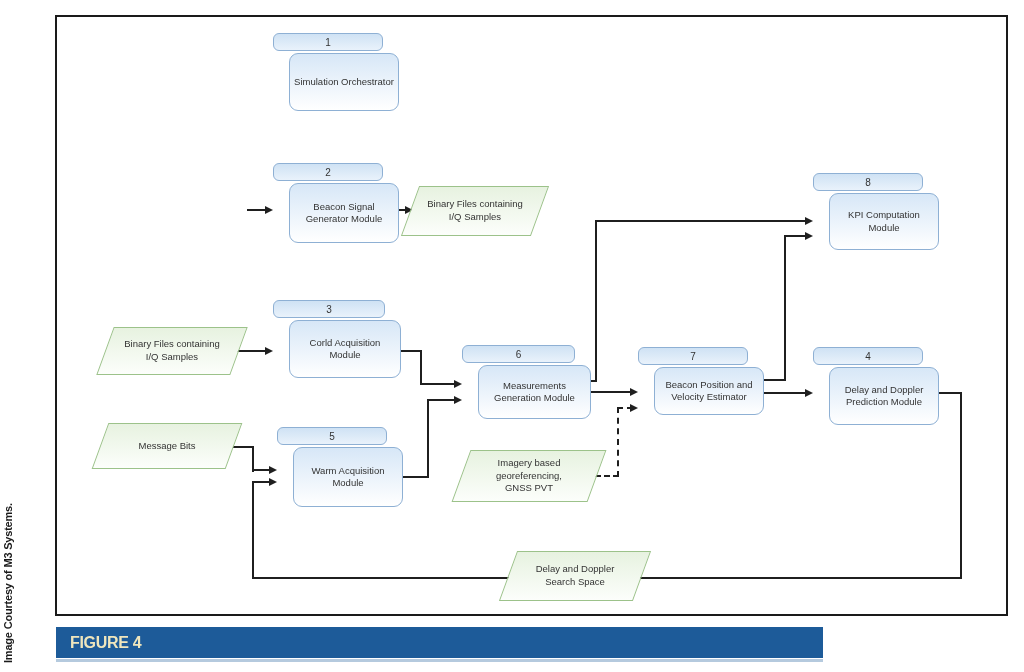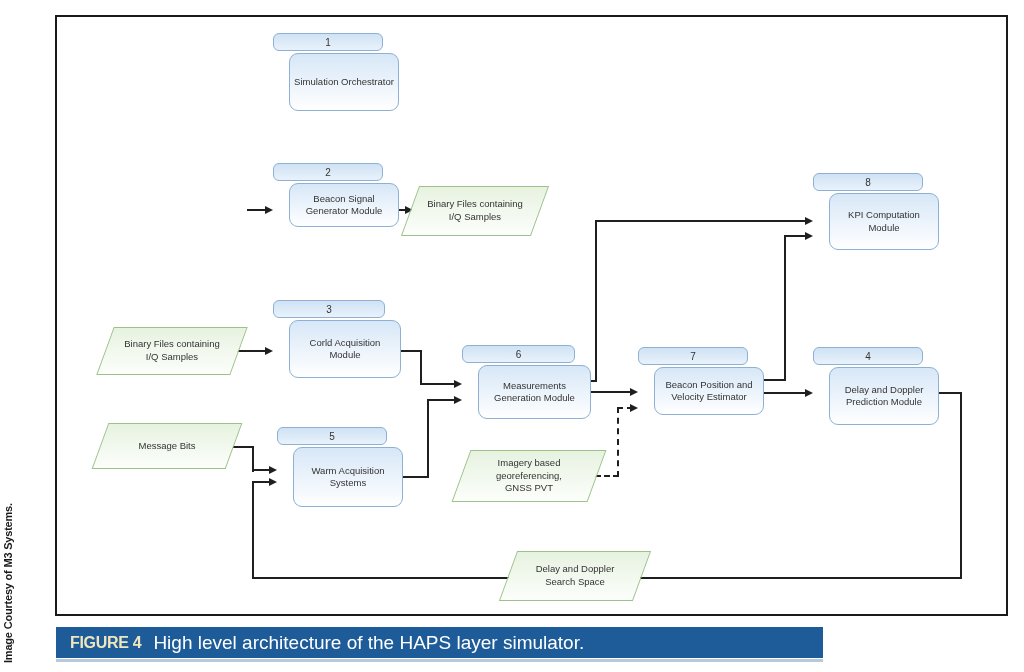--- a/index.html
+++ b/index.html
@@ -136,32 +136,32 @@
     <div class="para-label">Delay and Doppler
 Search Space</div>
   </div>
 
   <div class="module" style="left:273px;top:33px;width:110px;height:78px;">
     <div class="mod-header">1</div>
     <div class="mod-body" style="top:20px;height:58px;">Simulation Orchestrator</div>
   </div>
   <div class="module" style="left:273px;top:163px;width:110px;height:80px;">
     <div class="mod-header">2</div>
-    <div class="mod-body" style="top:20px;height:44px;">Beacon Signal
+    <div class="mod-body" style="top:20px;height:60px;">Beacon Signal
 Generator Module</div>
   </div>
   <div class="module" style="left:273px;top:300px;width:112px;height:78px;">
     <div class="mod-header">3</div>
     <div class="mod-body" style="top:20px;height:58px;">Corld Acquisition
 Module</div>
   </div>
   <div class="module" style="left:277px;top:427px;width:110px;height:80px;">
     <div class="mod-header">5</div>
     <div class="mod-body" style="top:20px;height:60px;">Warm Acquisition
-Systems</div>
+Module</div>
   </div>
   <div class="module" style="left:462px;top:345px;width:113px;height:80px;">
     <div class="mod-header">6</div>
     <div class="mod-body" style="top:20px;height:54px;">Measurements
 Generation Module</div>
   </div>
   <div class="module" style="left:638px;top:347px;width:110px;height:78px;">
     <div class="mod-header">7</div>
     <div class="mod-body" style="top:20px;height:48px;">Beacon Position and
 Velocity Estimator</div>
@@ -172,17 +172,16 @@
 Prediction Module</div>
   </div>
   <div class="module" style="left:813px;top:173px;width:110px;height:77px;">
     <div class="mod-header">8</div>
     <div class="mod-body" style="top:20px;height:57px;">KPI Computation
 Module</div>
   </div>
 
   <div class="caption-bar">
     <span class="caption-label">FIGURE 4</span>
-    <span class="caption-text">High level architecture of the HAPS layer simulator.</span>
   </div>
   <div class="caption-underline"></div>
 
 </div>
 
 </body></html>

